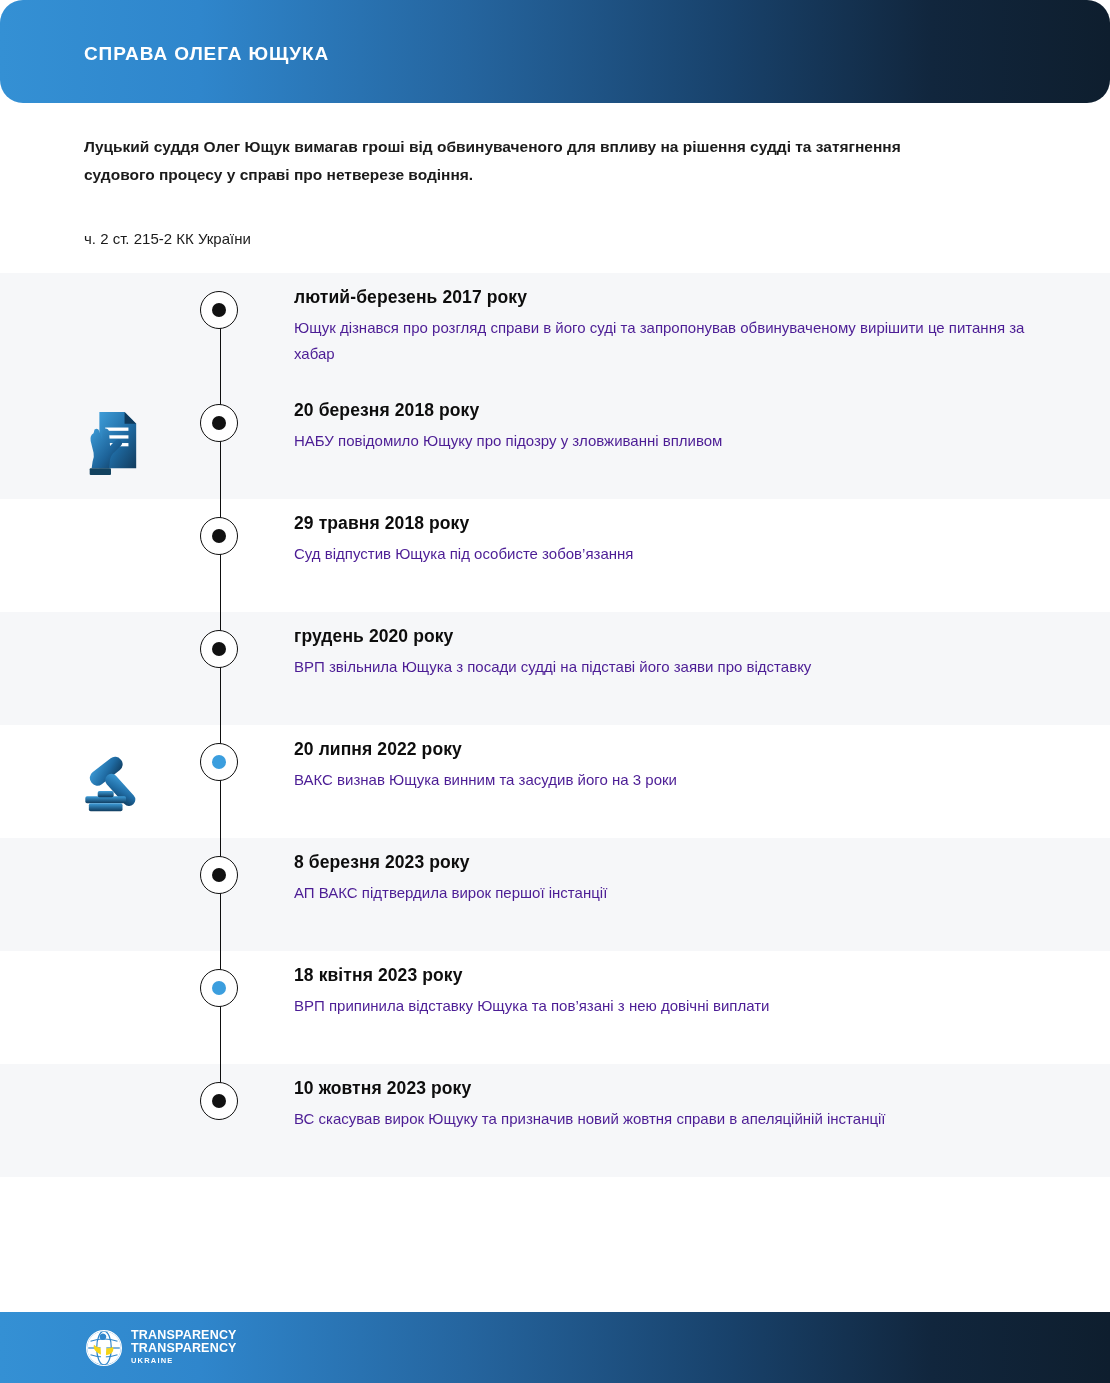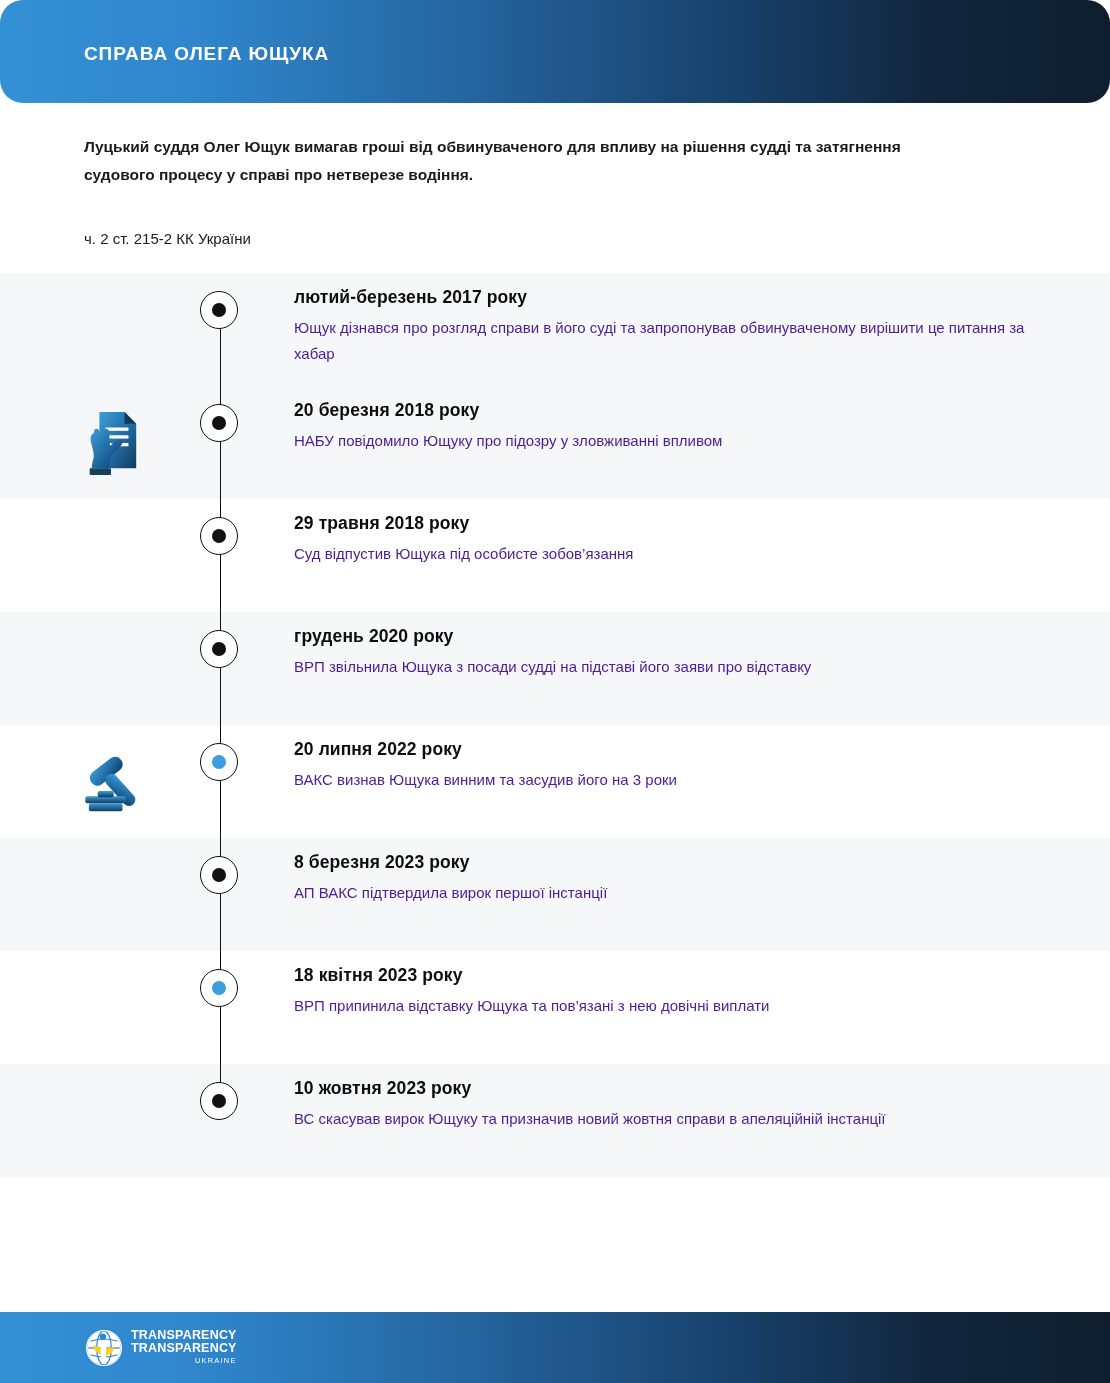--- a/index.html
+++ b/index.html
@@ -181,24 +181,24 @@
   .logo-line1, .logo-line2 {
     color: #ffffff;
     font-size: 12.5px;
     font-weight: 700;
     letter-spacing: 0.2px;
     line-height: 13px;
   }
   .logo-line3 {
     color: #ffffff;
     font-size: 7.5px;
-    font-weight: 400;
+    font-weight: 700;
     letter-spacing: 1.2px;
     line-height: 12px;
-    text-align: right;
+    text-align: left;
   }
 </style>
 </head>
 <body>
 
 <div class="page">
 
   <div class="header">
     <div class="header-title">СПРАВА ОЛЕГА ЮЩУКА</div>
   </div>

